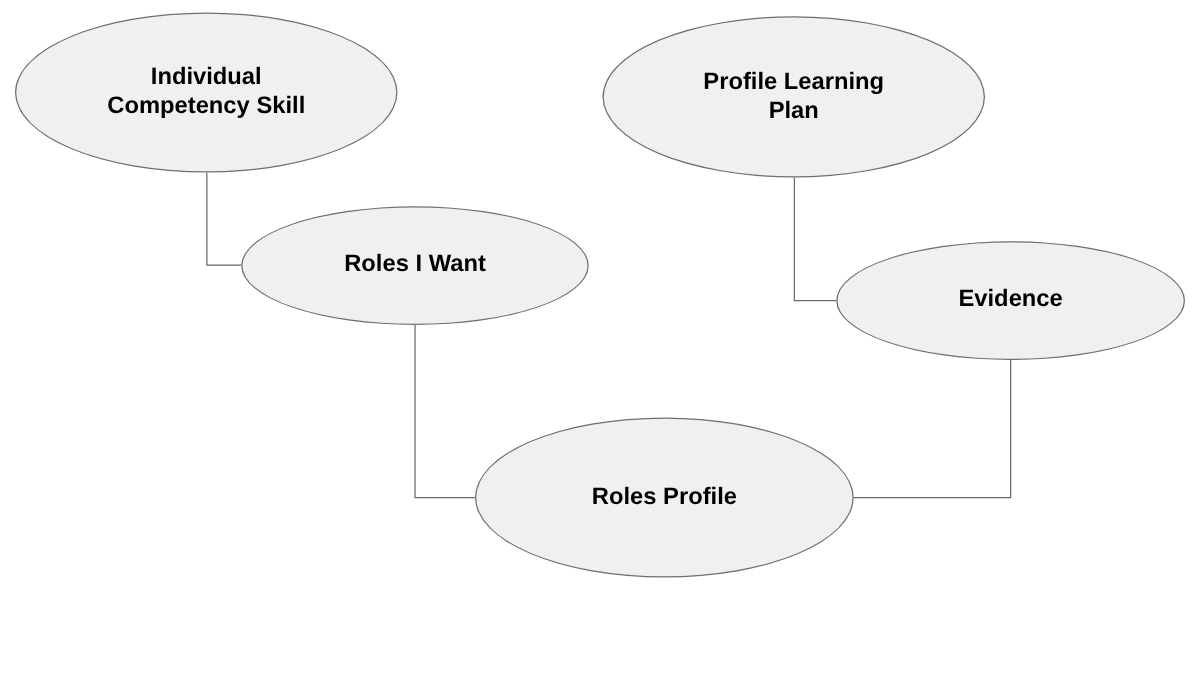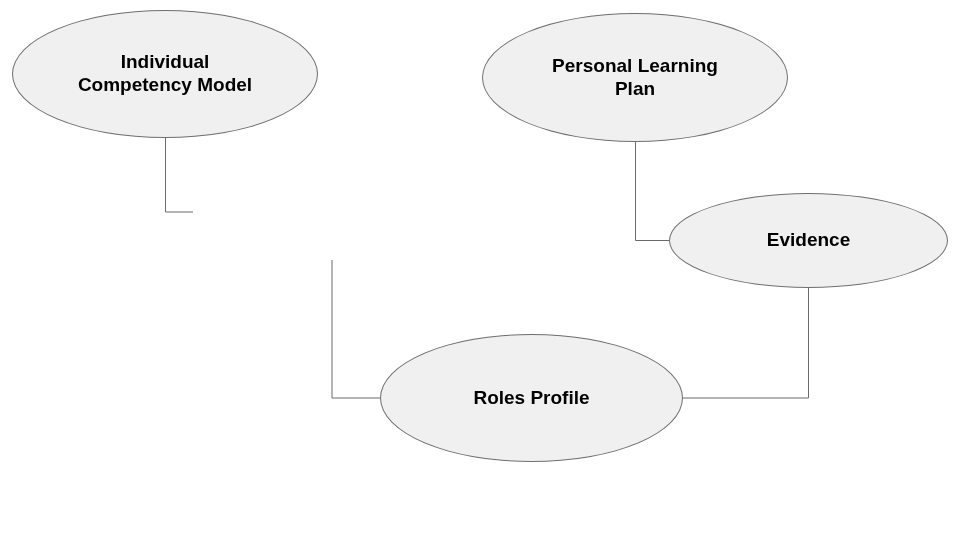--- a/index.html
+++ b/index.html
@@ -59,27 +59,30 @@
 <div class="stage">
 
   <svg class="connector-layer" viewBox="0 0 960 540" xmlns="http://www.w3.org/2000/svg">
     <polyline points="165.5,138 165.5,212 193,212"></polyline>
     <polyline points="635.5,142 635.5,240.5 669,240.5"></polyline>
     <polyline points="332,260 332,398 380,398"></polyline>
     <polyline points="808.5,288 808.5,398 683,398"></polyline>
   </svg>
 
   <div class="node node-icm">
-    <span class="label">Individual Competency Model</span>
+    <span class="label">Individual Competency Skill</span>
   </div>
 
   <div class="node node-plp">
-    <span class="label">Personal Learning Plan</span>
+    <span class="label">Profile Learning Plan</span>
   </div>
 
+  <div class="node node-roles">
+    <span class="label">Roles I Want</span>
+  </div>
 
   <div class="node node-evidence">
     <span class="label">Evidence</span>
   </div>
 
   <div class="node node-skill">
     <span class="label">Roles Profile</span>
   </div>
 
 </div>

